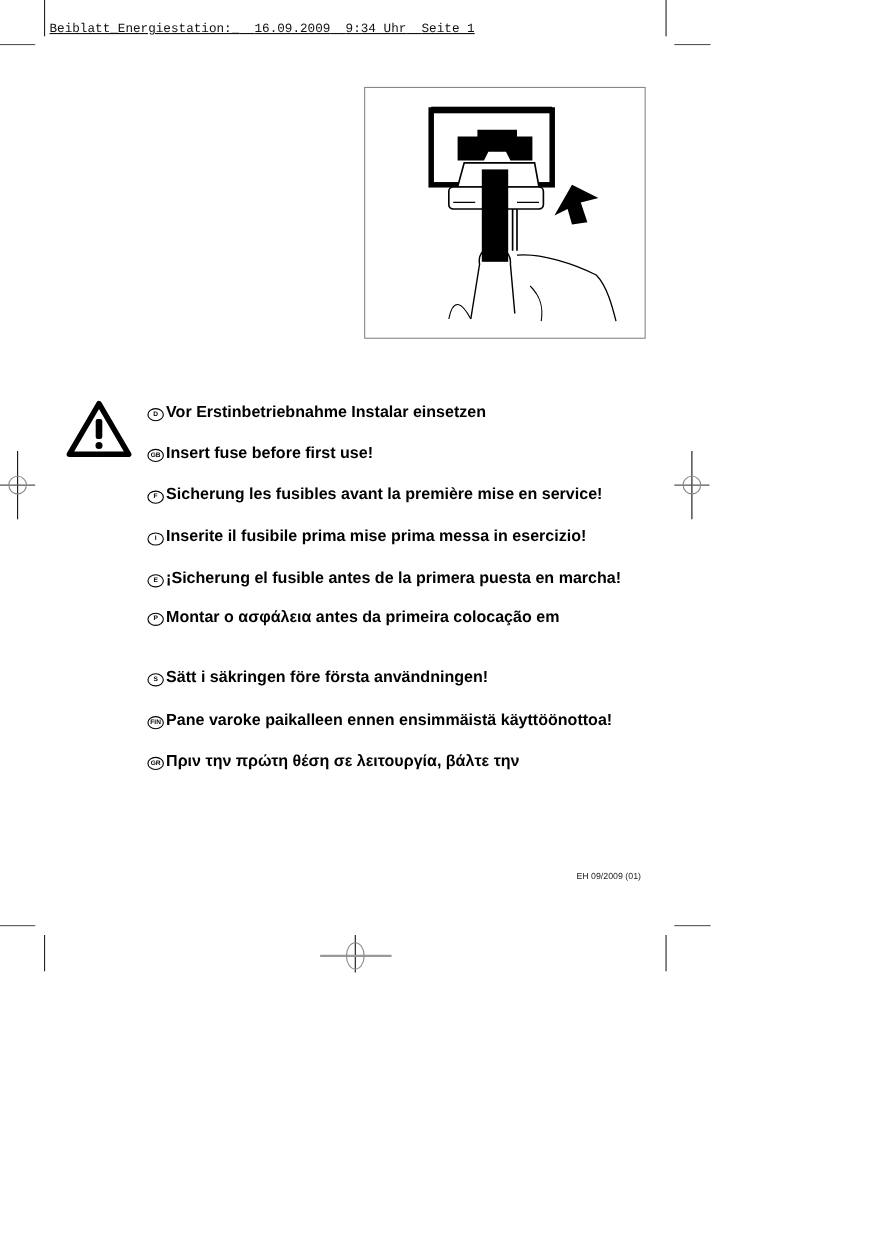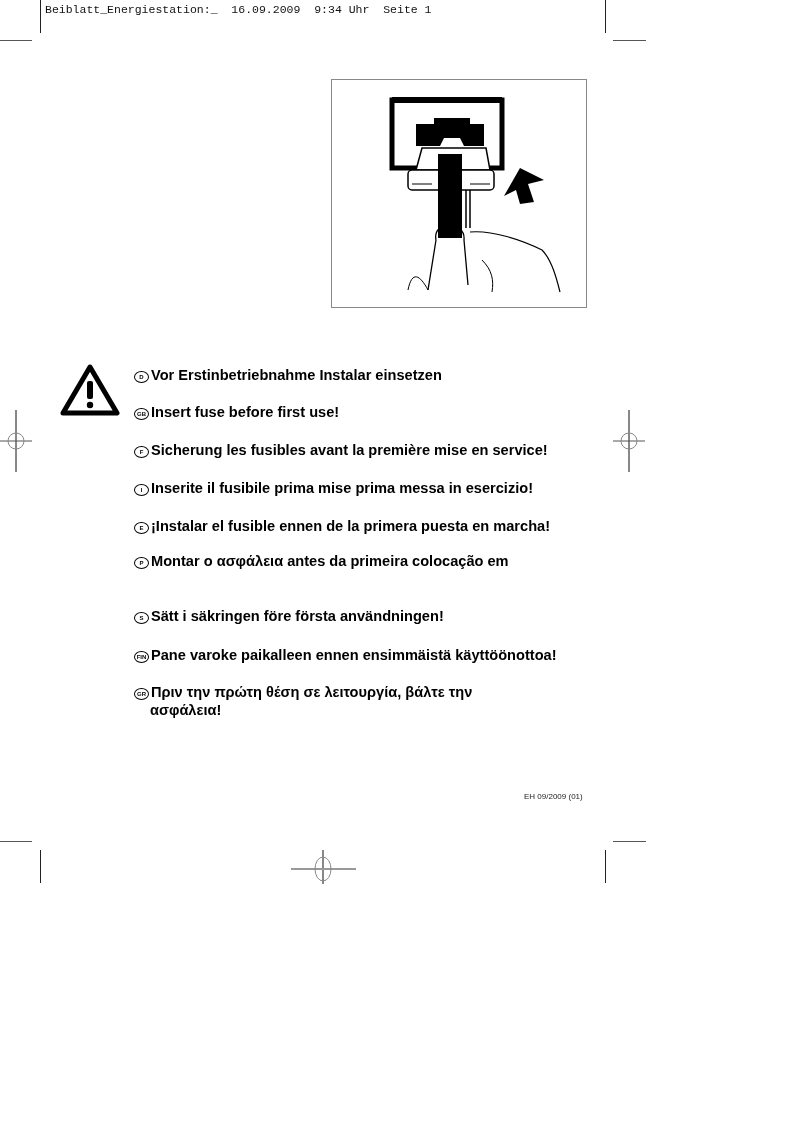--- a/index.html
+++ b/index.html
@@ -1,17 +1,17 @@
 <!DOCTYPE html>
 <html><head>
 <meta charset="utf-8">
 <style>
   html, body { margin: 0; padding: 0; background: #ffffff; }
   body { width: 802px; height: 1134px; position: relative; overflow: hidden; font-family: "Liberation Sans", sans-serif; color: #000; }
-  .header-line { position: absolute; left: 45px; top: 3px; font-family: "Liberation Mono", monospace; font-size: 11.5px; white-space: pre; color: #111; }
+  .header-line { position: absolute; left: 45px; top: 20px; font-family: "Liberation Mono", monospace; font-size: 11.5px; white-space: pre; color: #111; text-decoration: underline; }
   .crop { position: absolute; background: #222; }
   .crop.h { height: 1px; background: #555; }
   .crop.v { width: 1px; }
   .reg { position: absolute; }
   .figure-box { position: absolute; left: 331px; top: 79px; width: 254px; height: 227px; border: 1px solid #888; background: #fff; }
   .warning-icon { position: absolute; left: 60px; top: 364px; width: 60px; height: 52px; }
   .msg { position: absolute; left: 134px; font-weight: bold; font-size: 14.6px; line-height: 18px; white-space: nowrap; }
   .msg .badge { display: inline-block; width: 13px; height: 10px; border: 1px solid #000; border-radius: 50%; font-size: 6px; line-height: 10px; text-align: center; font-weight: bold; vertical-align: 1px; margin-right: 2px; font-family: "Liberation Sans", sans-serif; }
   .msg .cont { display: block; padding-left: 16px; }
   .footer-code { position: absolute; left: 524px; top: 792px; font-size: 8px; color: #222; }
@@ -86,29 +86,28 @@
 <div class="msg" style="top:403px;">
   <span class="badge">GB</span><span>Insert fuse before first use!</span>
 </div>
 <div class="msg" style="top:441px;">
   <span class="badge">F</span><span>Sicherung les fusibles avant la première mise en service!</span>
 </div>
 <div class="msg" style="top:479px;">
   <span class="badge">I</span><span>Inserite il fusibile prima mise prima messa in esercizio!</span>
 </div>
 <div class="msg" style="top:517px;">
-  <span class="badge">E</span><span>¡Instalar el fusible ennen de la primera puesta en marcha!</span>
+  <span class="badge">E</span><span>¡Sicherung el fusible antes de la primera puesta en marcha!</span>
 </div>
 <div class="msg" style="top:552px;">
   <span class="badge">P</span><span>Montar o ασφάλεια antes da primeira colocação em</span>
 </div>
 <div class="msg" style="top:607px;">
   <span class="badge">S</span><span>Sätt i säkringen före första användningen!</span>
 </div>
 <div class="msg" style="top:646px;">
   <span class="badge">FIN</span><span>Pane varoke paikalleen ennen ensimmäistä käyttöönottoa!</span>
 </div>
 <div class="msg" style="top:683px;">
   <span class="badge">GR</span><span>Πριν την πρώτη θέση σε λειτουργία, βάλτε την</span>
-  <span class="cont">ασφάλεια!</span>
 </div>
 
 <div class="footer-code">EH 09/2009 (01)</div>
 
 </body></html>

